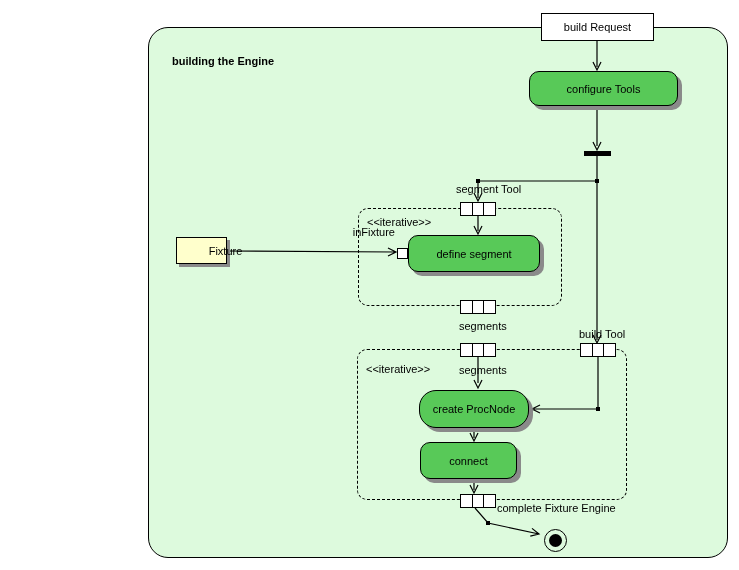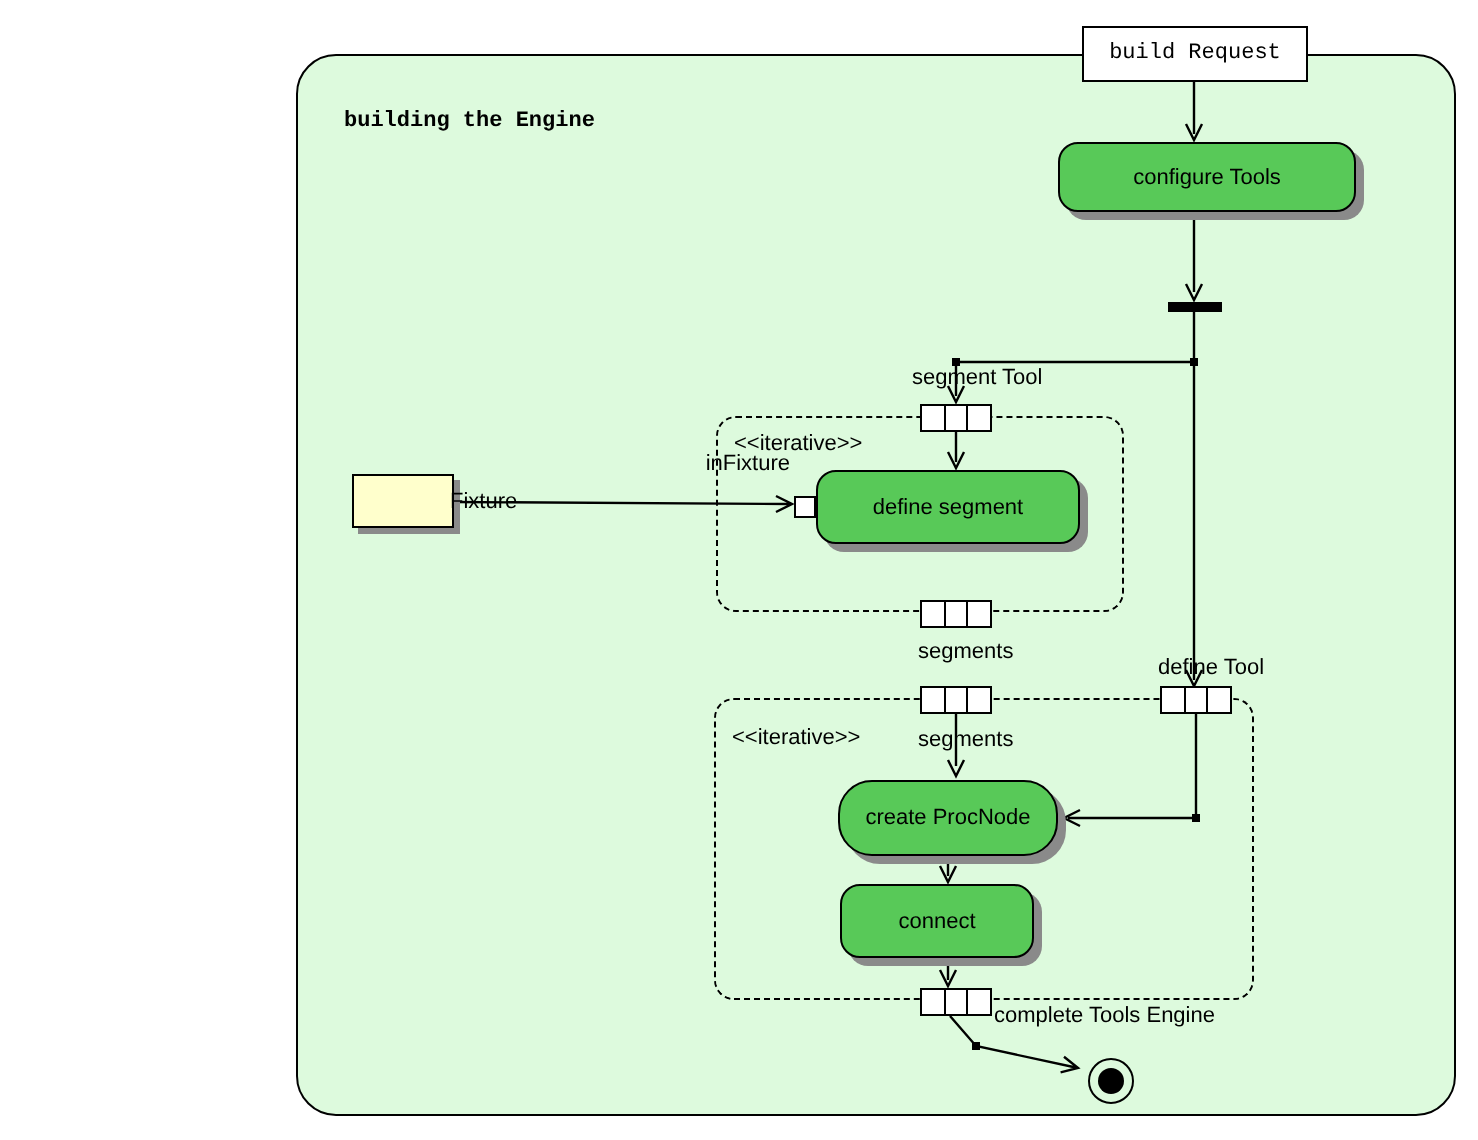--- a/index.html
+++ b/index.html
@@ -19,48 +19,47 @@
   }
   .scene{position:relative;width:739px;height:570px;overflow:hidden;}
   .abs{position:absolute;}
   .frame{
     background:var(--frame-fill,#ddfadd);
     border:1.5px solid var(--line,#000);
     border-radius:20px;
     box-sizing:border-box;
   }
   .frame-title{
-    font-size:11px;font-weight:bold;white-space:nowrap;font-family:Liberation Mono, monospace;
+    font-size:11px;font-weight:bold;white-space:nowrap;
   }
   .lbl{
     font-size:11px;white-space:nowrap;line-height:12px;
   }
   .object-box{
     background:#fff;
     border:1.5px solid var(--line,#000);
     box-sizing:border-box;
     display:flex;align-items:center;justify-content:center;
     font-size:11px;
-    font-family:Liberation Mono, monospace;
   }
   .activity{
     background:var(--activity-fill,#58c958);
     border:1.5px solid var(--line,#000);
     border-radius:10px;
     box-shadow:4px 4px 0 var(--shadow,#8a8a8a);
     box-sizing:border-box;
     display:flex;align-items:center;justify-content:center;
     font-size:11px;
   }
   .note{
     background:var(--note-fill,#ffffcc);
     border:1px solid var(--line,#000);
     box-shadow:3px 3px 0 var(--shadow,#8a8a8a);
     box-sizing:border-box;
-    display:flex;align-items:center;justify-content:flex-start;
+    display:flex;align-items:center;justify-content:center;
     font-size:11px;
     padding-left:48px;
   }
   .region{
     border:1px dashed var(--line,#000);
     border-radius:10px;
     box-sizing:border-box;
   }
   .pin{
     background:#fff;
@@ -165,39 +164,39 @@
 
   <div class="abs lbl" style="left:366px;top:363px;">&lt;&lt;iterative&gt;&gt;</div>
 
   <div class="abs pin" style="left:460px;top:343px;width:36px;height:14px;">
       <span></span>
       <span></span>
       <span></span>
     </div>
   <div class="abs lbl" style="left:459px;top:364px;">segments</div>
 
-  <div class="abs lbl" style="left:579px;top:328px;">define Tool</div>
+  <div class="abs lbl" style="left:579px;top:328px;">build Tool</div>
   <div class="abs pin" style="left:580px;top:343px;width:36px;height:14px;">
       <span></span>
       <span></span>
       <span></span>
     </div>
 
   <div class="abs activity" style="left:419px;top:390px;width:110px;height:38px;border-radius:17px;">
     <span>create ProcNode</span>
   </div>
 
   <div class="abs activity" style="left:420px;top:442px;width:97px;height:37px;">
     <span>connect</span>
   </div>
 
   <div class="abs pin" style="left:460px;top:494px;width:36px;height:14px;">
       <span></span>
       <span></span>
       <span></span>
     </div>
-  <div class="abs lbl" style="left:497px;top:502px;">complete Tools Engine</div>
+  <div class="abs lbl" style="left:497px;top:502px;">complete Fixture Engine</div>
 
   <div class="abs final-outer" style="left:544px;top:529px;width:23px;height:23px;">
     <div class="final-inner"></div>
   </div>
 
 </div>
 
 </body></html>

